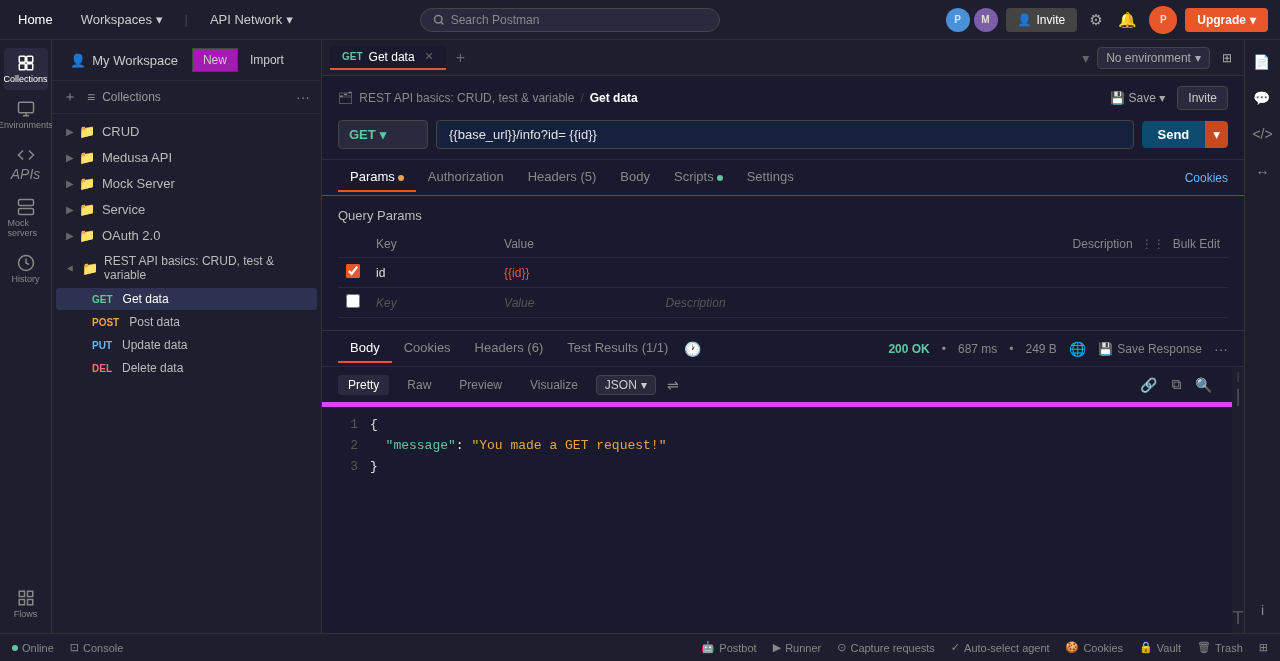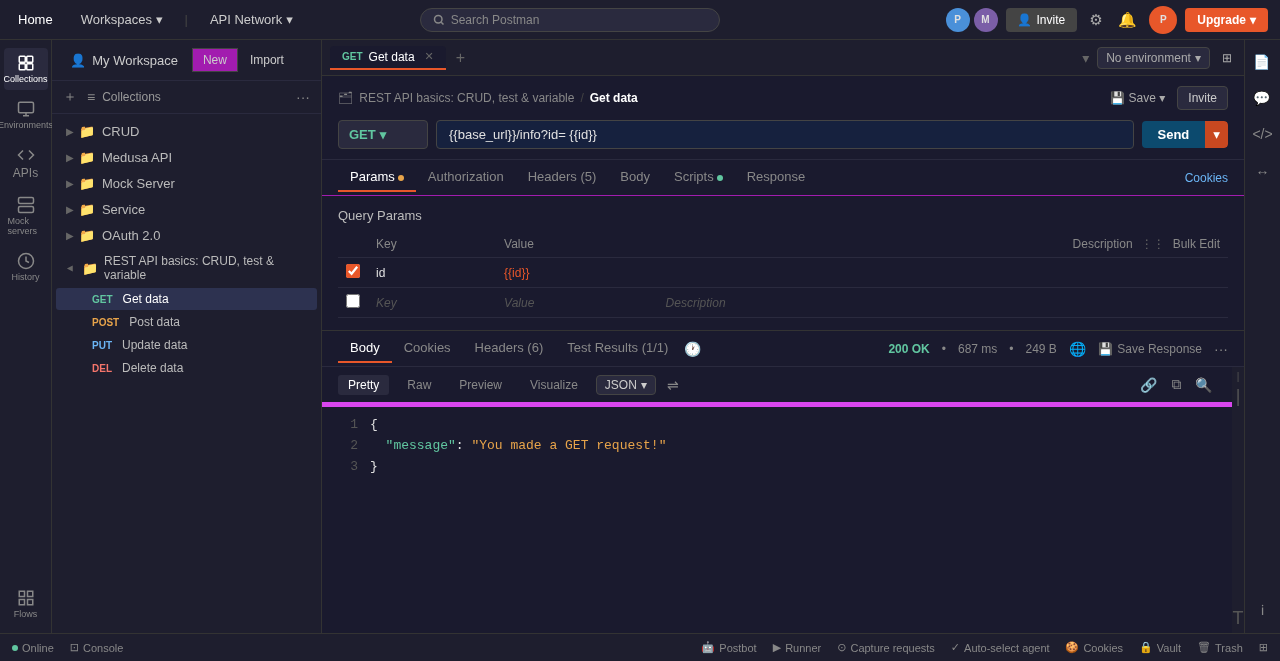--- a/index.html
+++ b/index.html
@@ -193,21 +193,21 @@
           <rect x="2" y="3" width="20" height="14" rx="2"></rect>
           <path d="M8 21h8M12 17v4"></path>
         </svg>
       <span style="font-size:9px;">Environments</span>
     </div>
     <div class="sidebar-icon-item">
       <svg viewBox="0 0 24 24" fill="none" stroke="currentColor" stroke-width="2">
           <polyline points="16 18 22 12 16 6"></polyline>
           <polyline points="8 6 2 12 8 18"></polyline>
         </svg>
-      <span style="font-size:12px;">APIs</span>
+      <span style="font-size:14px;font-style:italic;">APIs</span>
     </div>
     <div class="sidebar-icon-item">
       <svg viewBox="0 0 24 24" fill="none" stroke="currentColor" stroke-width="2">
           <rect x="2" y="2" width="20" height="8" rx="2"></rect>
           <rect x="2" y="14" width="20" height="8" rx="2"></rect>
           <line x1="6" y1="6" x2="6.01" y2="6"></line>
           <line x1="6" y1="18" x2="6.01" y2="18"></line>
         </svg>
       <span style="font-size:9px;">Mock servers</span>
     </div>
@@ -351,21 +351,21 @@
     <div class="params-tabs">
       <div class="param-tab active">
         Params<span class="dot"></span>
       </div>
       <div class="param-tab">Authorization</div>
       <div class="param-tab">Headers (5)</div>
       <div class="param-tab">Body</div>
       <div class="param-tab">
         Scripts<span class="dot dot-green"></span>
       </div>
-      <div class="param-tab">Response</div>
+      <div class="param-tab">Settings</div>
       <span class="params-right">Cookies</span>
     </div>
 
     <div class="query-params">
       <div class="section-title">Query Params</div>
       <table class="params-table">
         <thead>
           <tr>
             <th style="width:24px;"></th>
             <th>Key</th>

